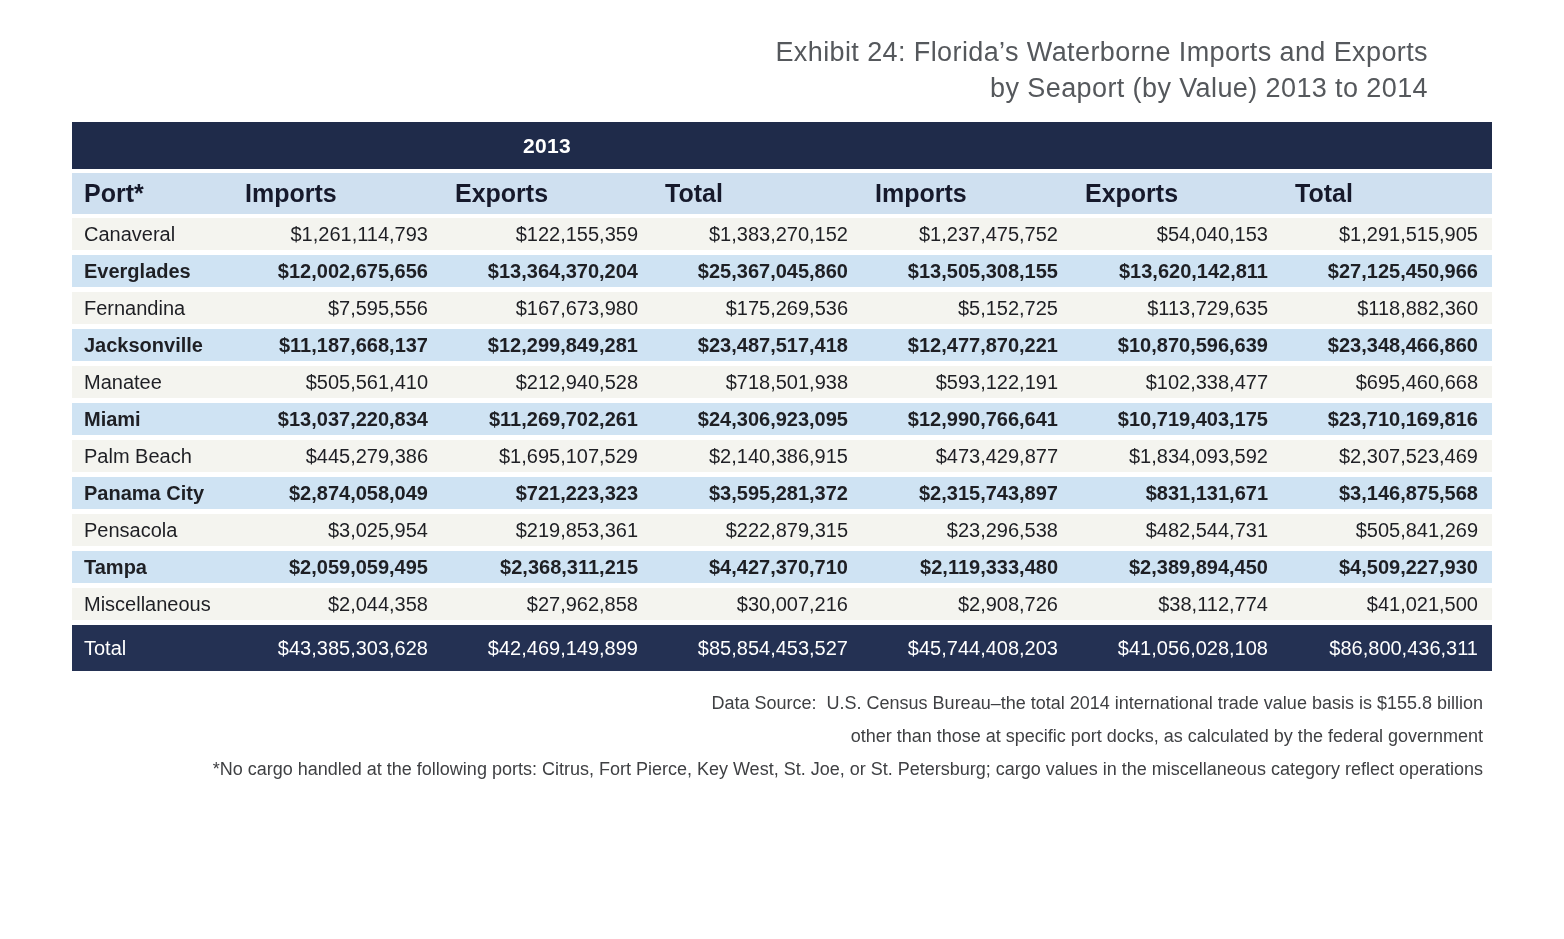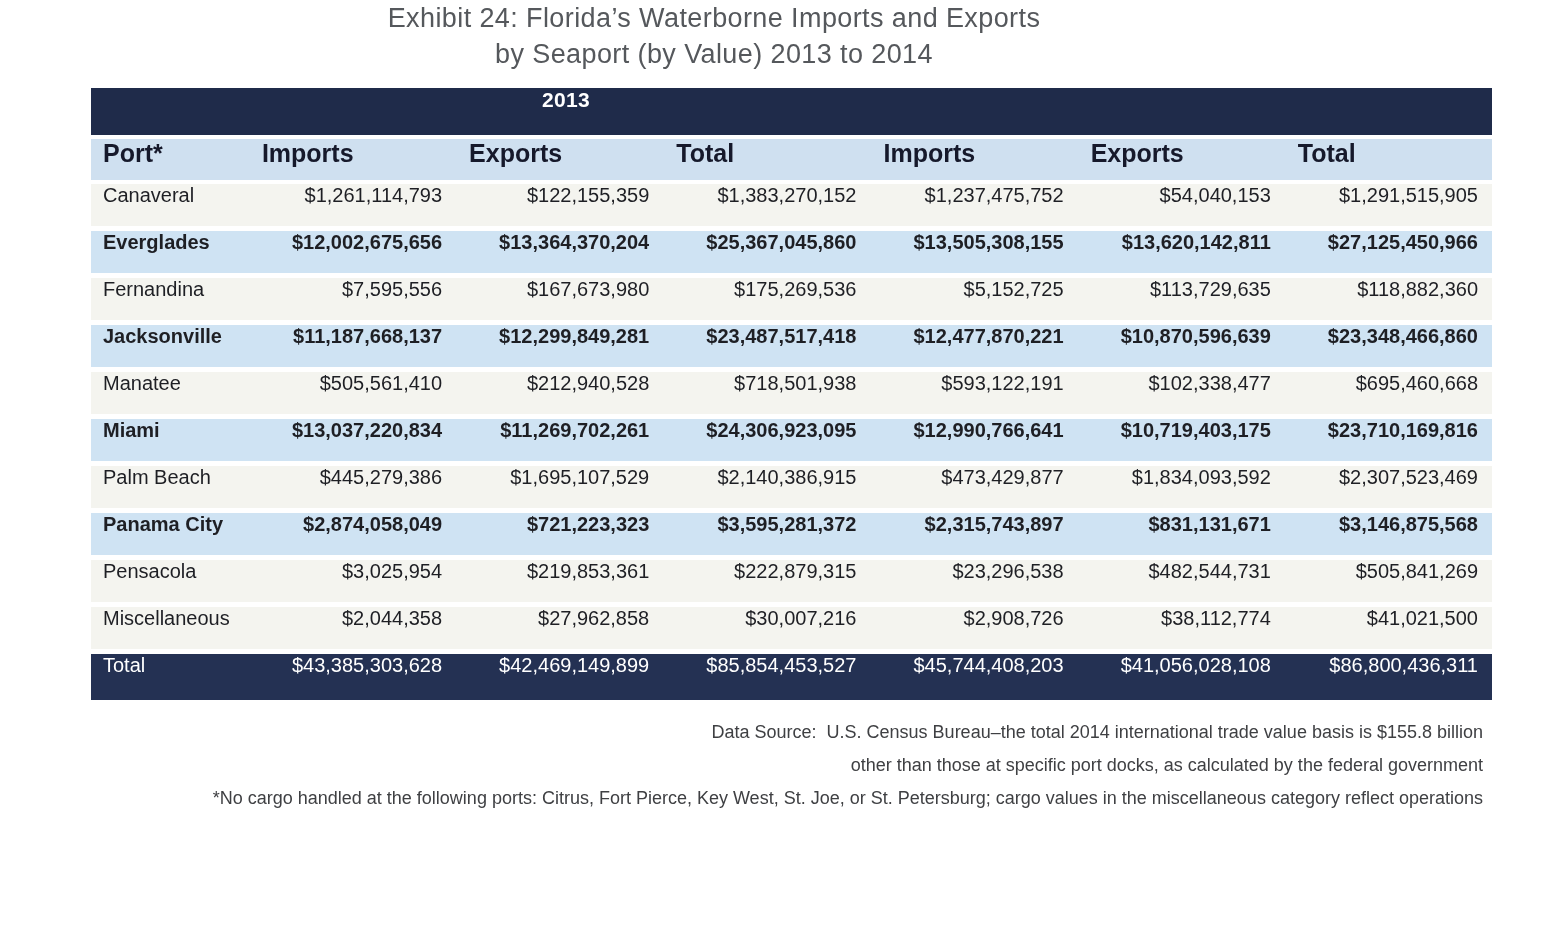--- a/index.html
+++ b/index.html
@@ -7,36 +7,36 @@
     padding: 0;
     background: #ffffff;
     font-family: "Liberation Sans", sans-serif;
   }
   body {
     width: 1564px;
     height: 939px;
     overflow: hidden;
   }
   .title-block {
-    text-align: center;
+    text-align: right;
+    padding-top: 34px;
     padding-right: 136px; 
     color: #55585c;
     font-size: 27px;
     line-height: 36px;
     letter-spacing: 0.4px;
   }
   .exhibit-table {
     margin: 16px 72px 0 72px;
     width: 1420px;
   }
   .row {
     display: flex;
-    align-items: flex-start;
+    align-items: center;
     box-sizing: border-box;
-    margin-left: 19px;
   }
   .year-band {
     height: 47px;
     background: #1f2b4a;
     color: #ffffff;
     font-weight: bold;
     font-size: 21px;
     margin-bottom: 4px;
   }
   .year-band .yg-port { width: 160px; }
@@ -64,21 +64,21 @@
     width: 210px;
     padding-right: 14px;
     text-align: right;
   }
   .col-head .cell.num {
     text-align: left;
     padding-left: 13px;
     padding-right: 0;
   }
   .data-row {
-    height: 42px;
+    height: 32px;
     font-size: 20px;
     color: #1e1f24;
     margin-bottom: 5px;
   }
   .data-row.light { background: #f4f4ef; }
   .data-row.blue  { background: #cfe3f3; font-weight: bold; }
   .data-row.gap-before { margin-top: 5px; }
   .total-row {
     height: 46px;
     background: #243153;
@@ -193,20 +193,29 @@
       </div>
       <div class="row data-row light">
         <div class="cell port">Pensacola</div>
         <div class="cell num">$3,025,954</div>
         <div class="cell num">$219,853,361</div>
         <div class="cell num">$222,879,315</div>
         <div class="cell num">$23,296,538</div>
         <div class="cell num">$482,544,731</div>
         <div class="cell num">$505,841,269</div>
       </div>
+      <div class="row data-row blue gap-before">
+        <div class="cell port">Tampa</div>
+        <div class="cell num">$2,059,059,495</div>
+        <div class="cell num">$2,368,311,215</div>
+        <div class="cell num">$4,427,370,710</div>
+        <div class="cell num">$2,119,333,480</div>
+        <div class="cell num">$2,389,894,450</div>
+        <div class="cell num">$4,509,227,930</div>
+      </div>
       <div class="row data-row light">
         <div class="cell port">Miscellaneous</div>
         <div class="cell num">$2,044,358</div>
         <div class="cell num">$27,962,858</div>
         <div class="cell num">$30,007,216</div>
         <div class="cell num">$2,908,726</div>
         <div class="cell num">$38,112,774</div>
         <div class="cell num">$41,021,500</div>
       </div>
     </div>

